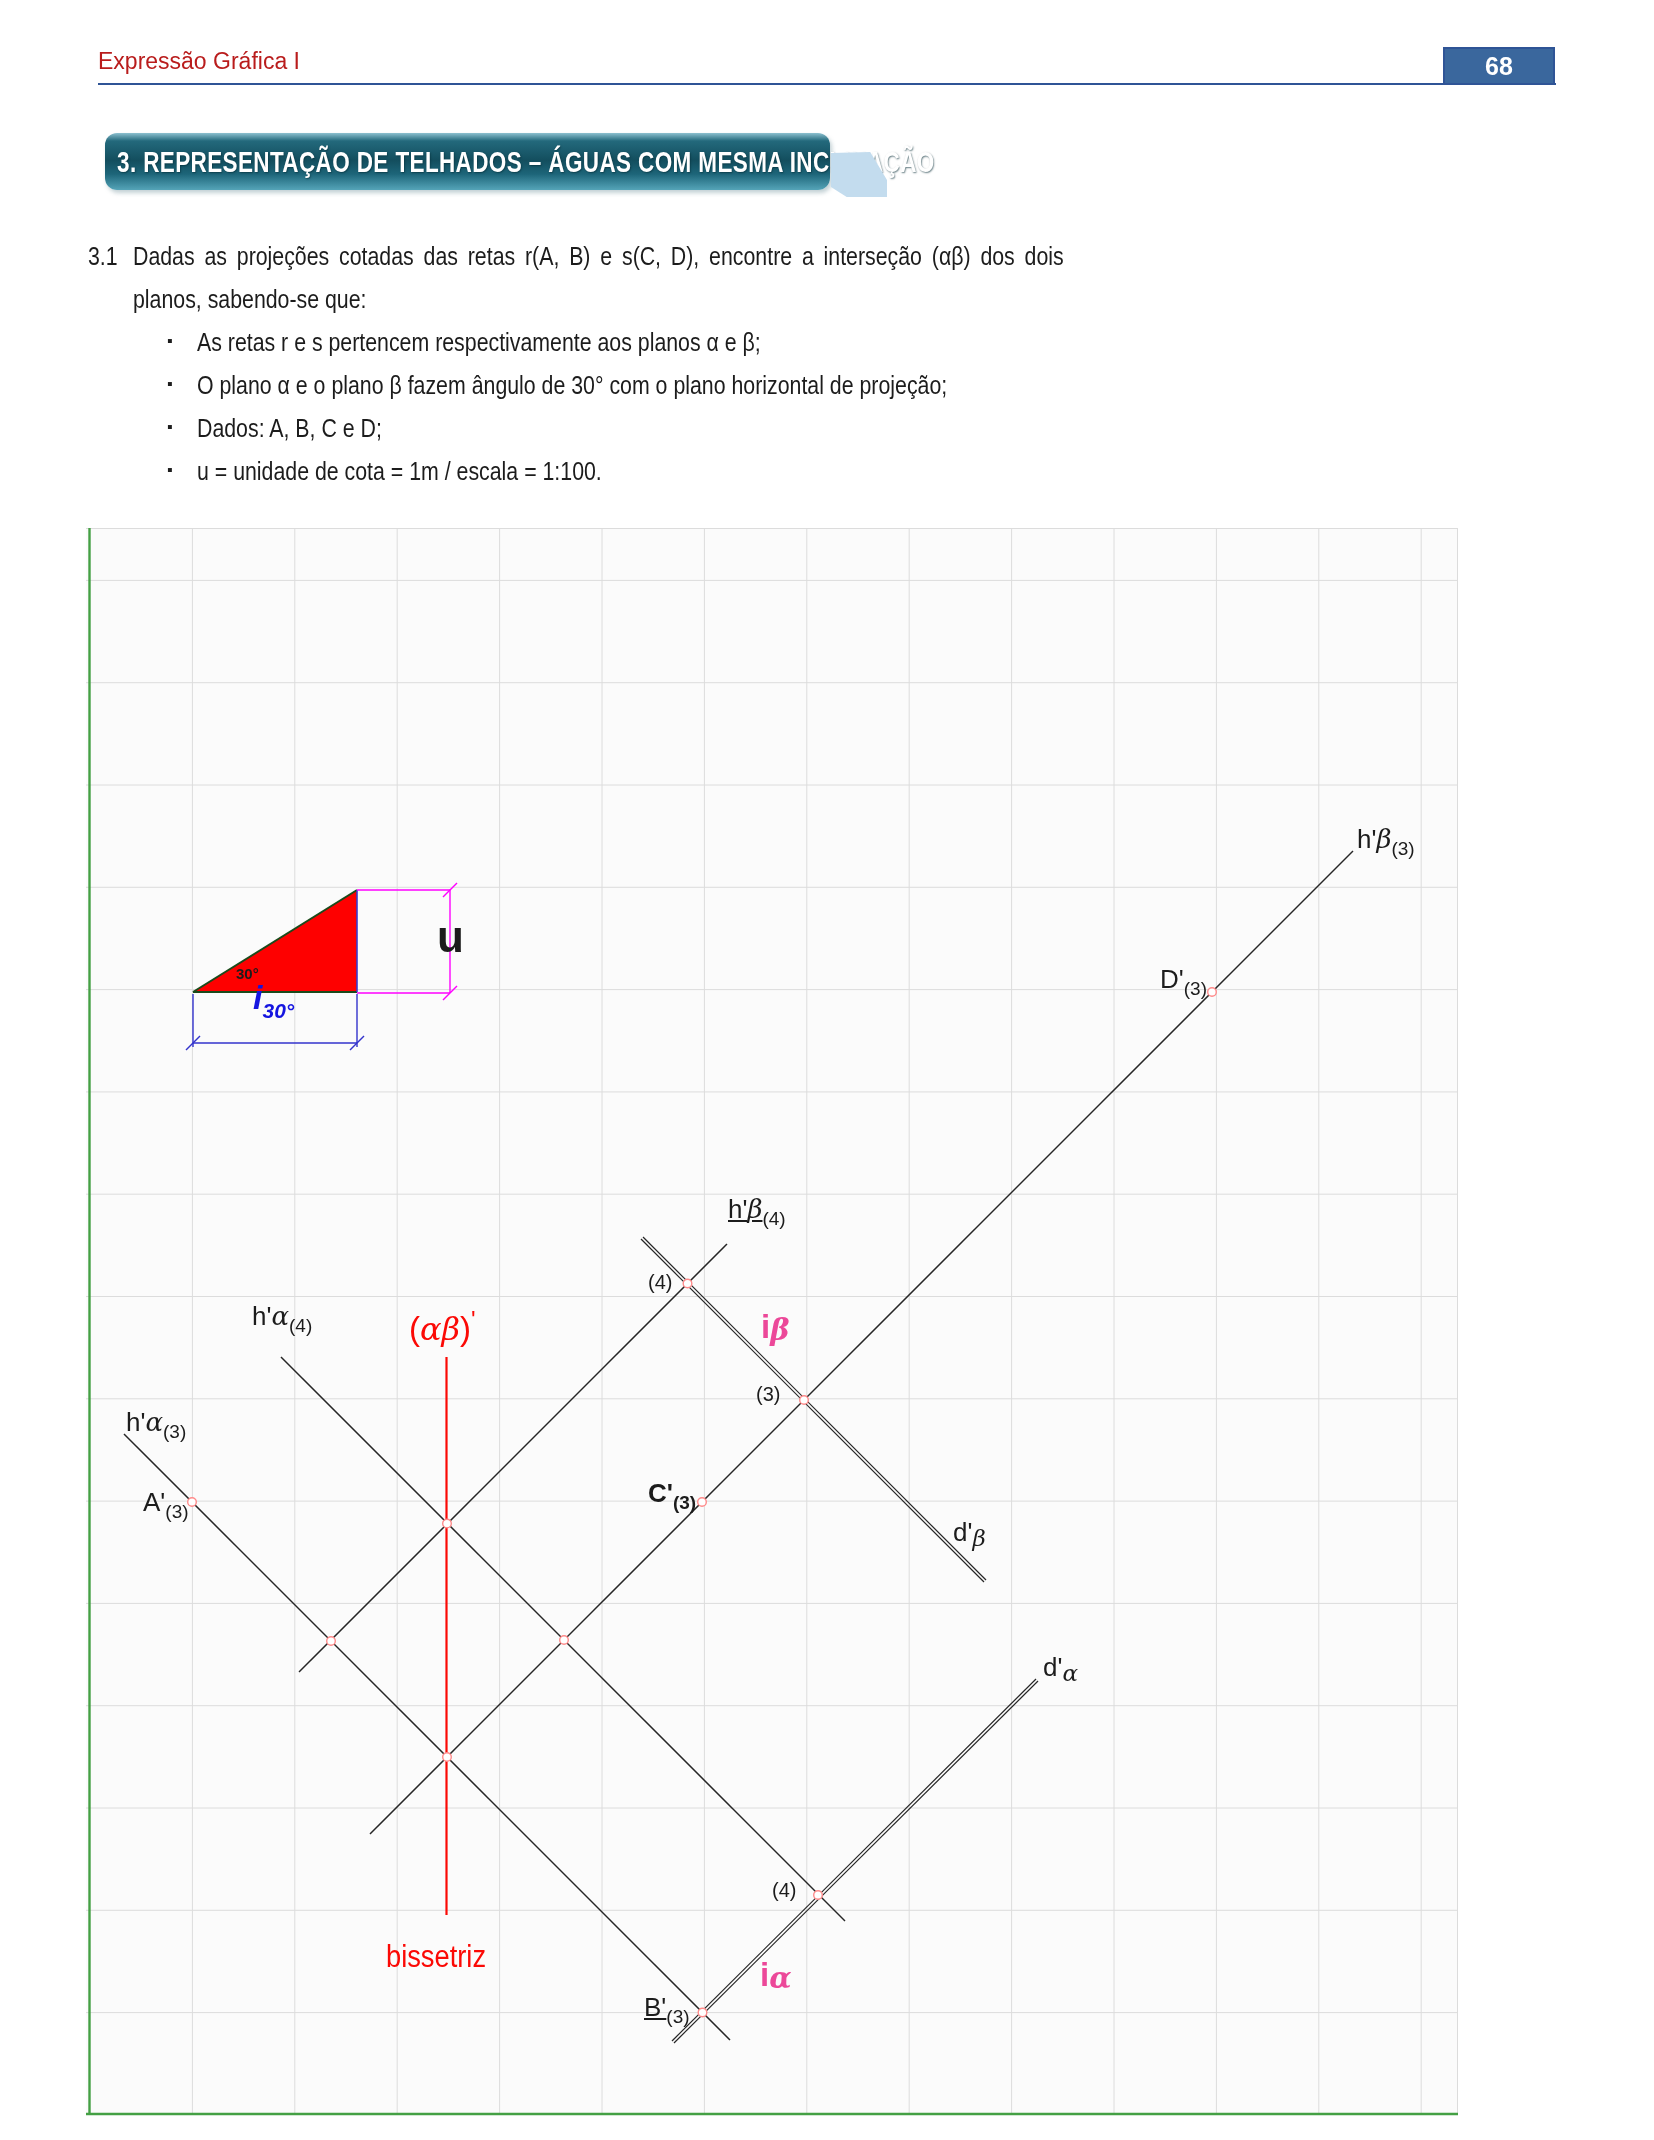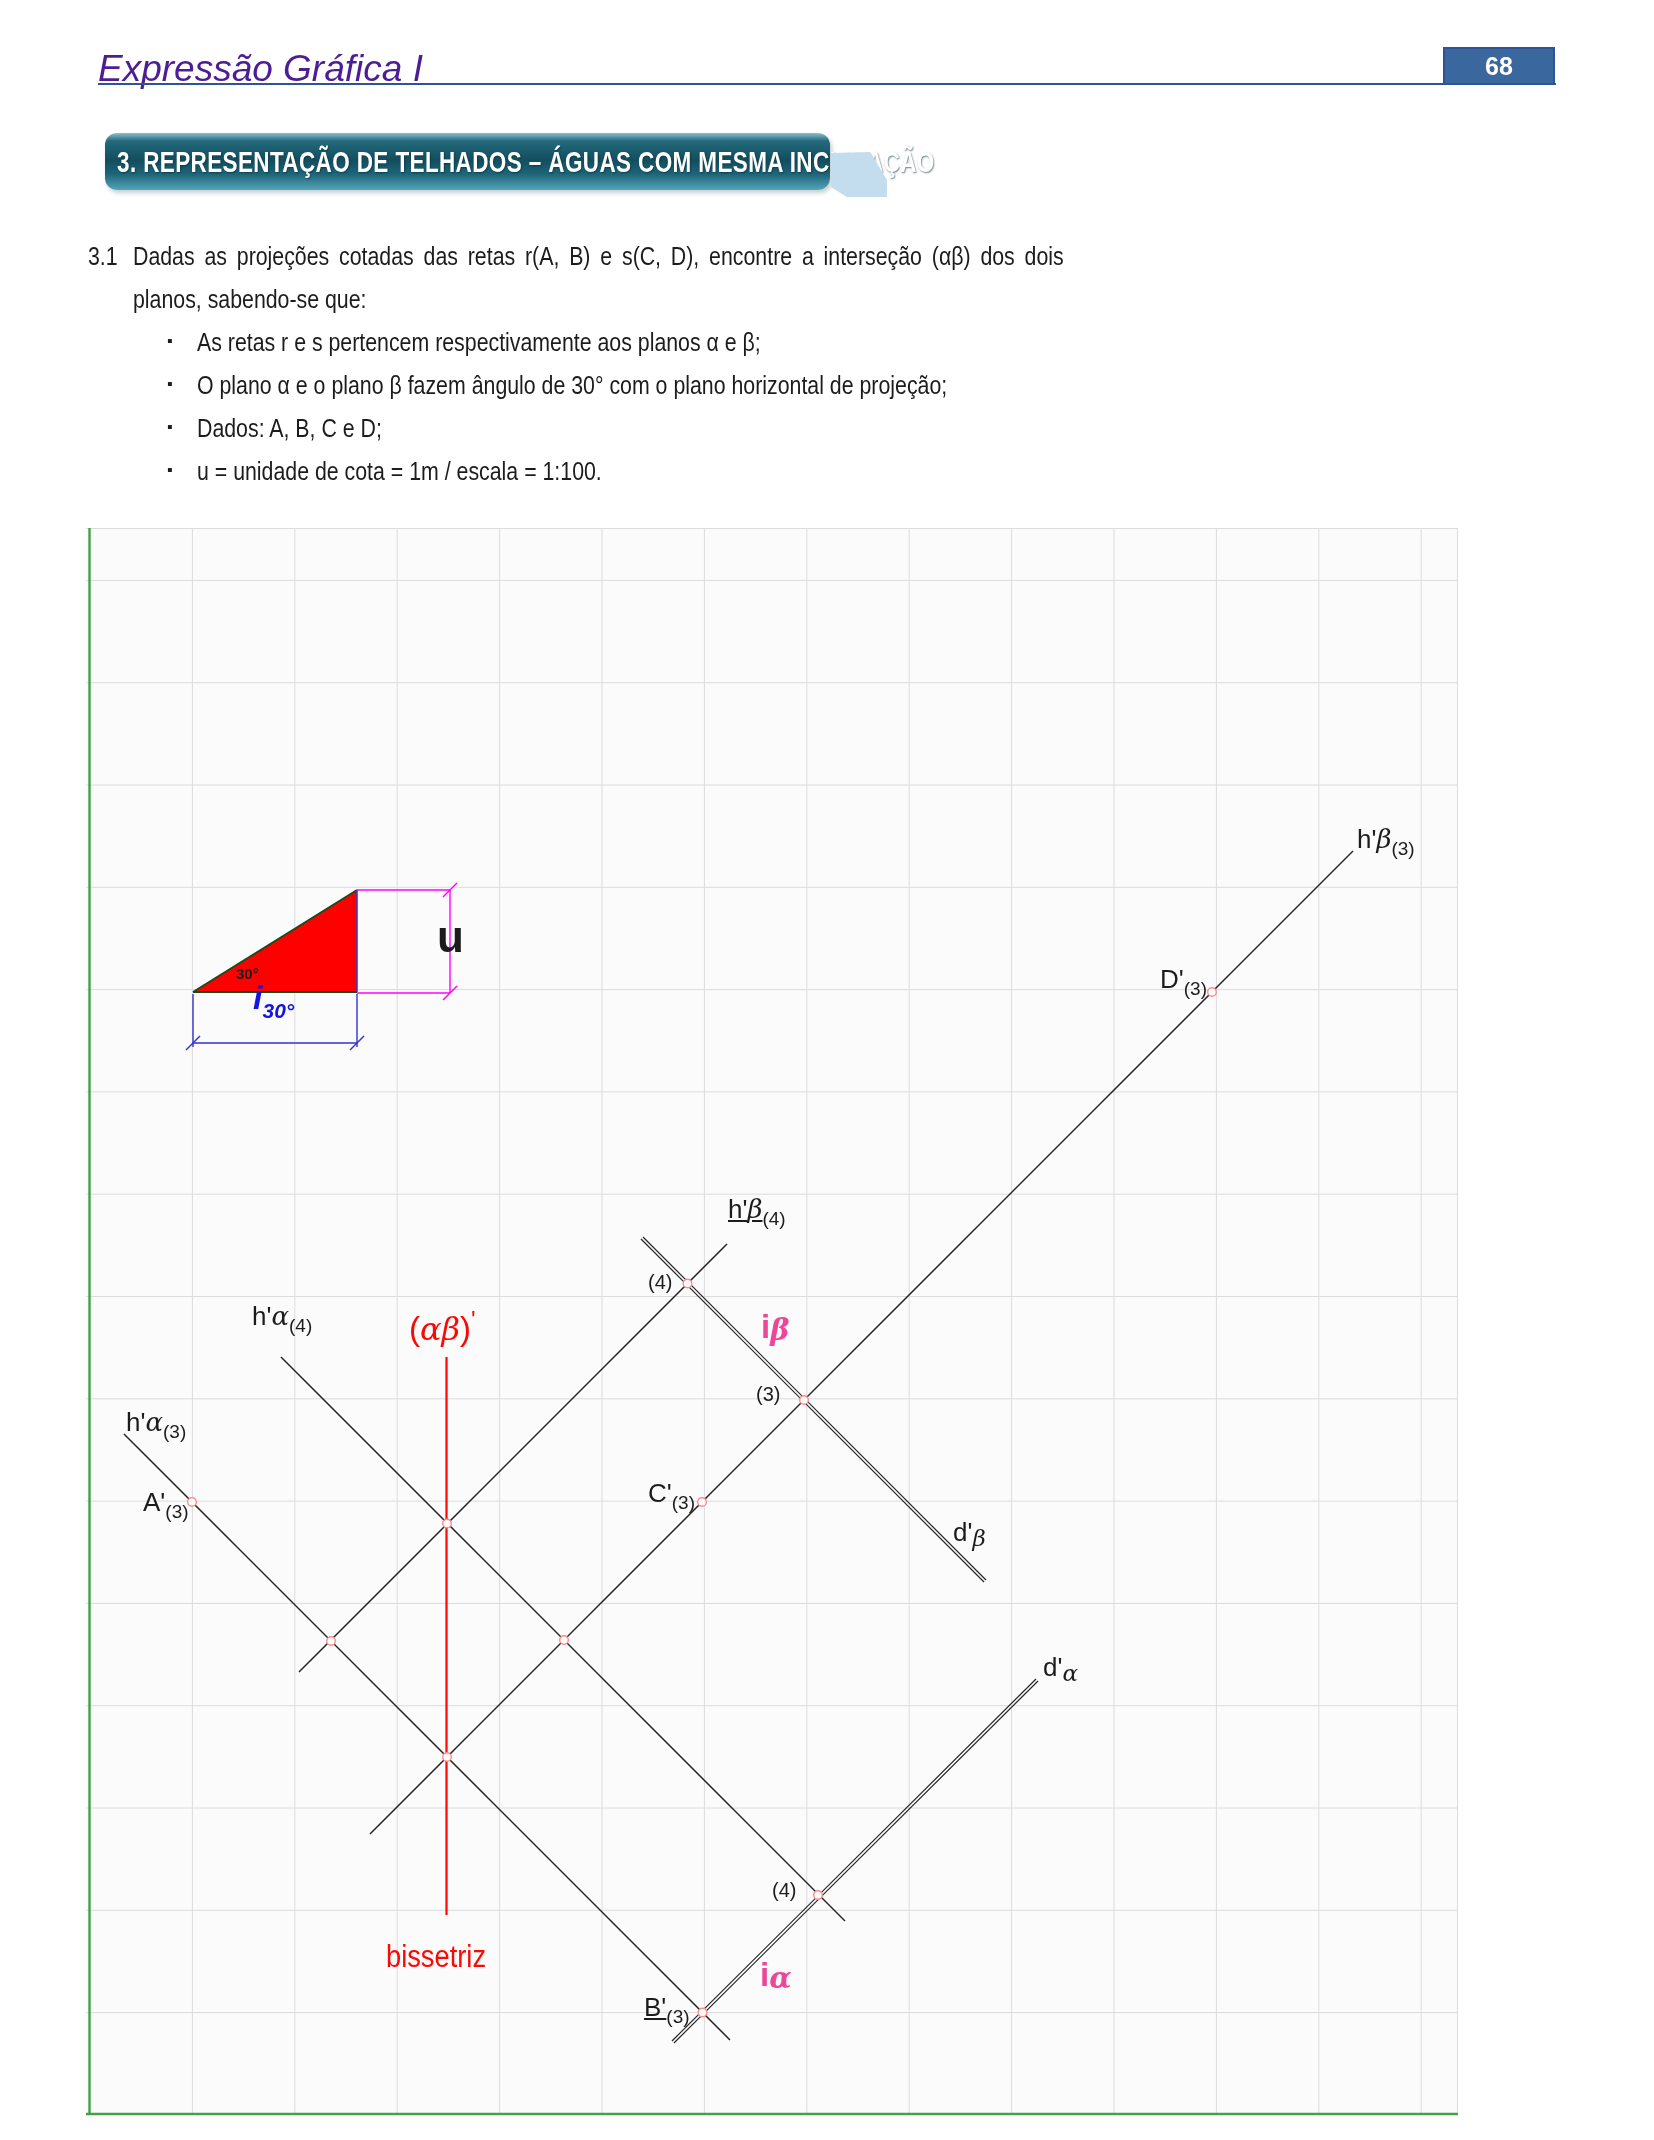--- a/index.html
+++ b/index.html
@@ -3,21 +3,21 @@
 <meta charset="utf-8">
 <style>
   * { margin:0; padding:0; box-sizing:border-box; }
   html,body { background:#ffffff; }
   .page {
     position:relative; width:1654px; height:2140px; background:#ffffff;
     font-family:"Liberation Sans", sans-serif; color:#1c1c1c; overflow:hidden;
   }
   
   .hdr-title {
-    position:absolute; left:98px; top:48px; font-size:37px; color:#4c1d95;font-style:italic;
+    position:absolute; left:98px; top:48px; font-size:23px; color:#b91c1c;
   }
   .hdr-rule {
     position:absolute; left:98px; top:83px; width:1458px; height:2px; background:#2F5496;
   }
   .pagenum-box {
     position:absolute; left:1443px; top:47px; width:112px; height:38px;
     background:#3A679D; border:2px solid #2F5496;
     display:flex; align-items:center; justify-content:center;
     color:#ffffff; font-weight:bold; font-size:25px;
   }
@@ -197,21 +197,21 @@
   <div class="dl dl-small" style="left:756px; top:1384px;">(3)</div>
 
   <div class="dl" style="left:252px; top:1303px;"><span>h'</span><span class="lg">α</span><span class="ls">(4)</span></div>
 
   <div class="dl dl-red-ab" style="left:409px; top:1308px;"><span>(</span><span class="lg">αβ</span><span>)</span><span class="prime">'</span></div>
 
   <div class="dl" style="left:126px; top:1409px;"><span>h'</span><span class="lg">α</span><span class="ls">(3)</span></div>
 
   <div class="dl" style="left:143px; top:1489px;"><span>A'</span><span class="ls">(3)</span></div>
 
-  <div class="dl" style="left:648px; top:1480px;"><span>C'</span><span class="ls">(3)</span></div>
+  <div class="dl" style="left:648px; top:1480px;font-weight:bold;"><span>C'</span><span class="ls">(3)</span></div>
 
   <div class="dl" style="left:953px; top:1519px;"><span>d'</span><span class="lgs">β</span></div>
 
   <div class="dl" style="left:1043px; top:1654px;"><span>d'</span><span class="lgs">α</span></div>
 
   <div class="dl dl-small" style="left:772px; top:1880px;">(4)</div>
 
   <div class="dl dl-blue" style="left:760px; top:1958px;"><span>i</span><span class="lg">α</span></div>
 
   <div class="dl" style="left:644px; top:1994px;text-decoration:underline;"><span>B'</span><span class="ls">(3)</span></div>

